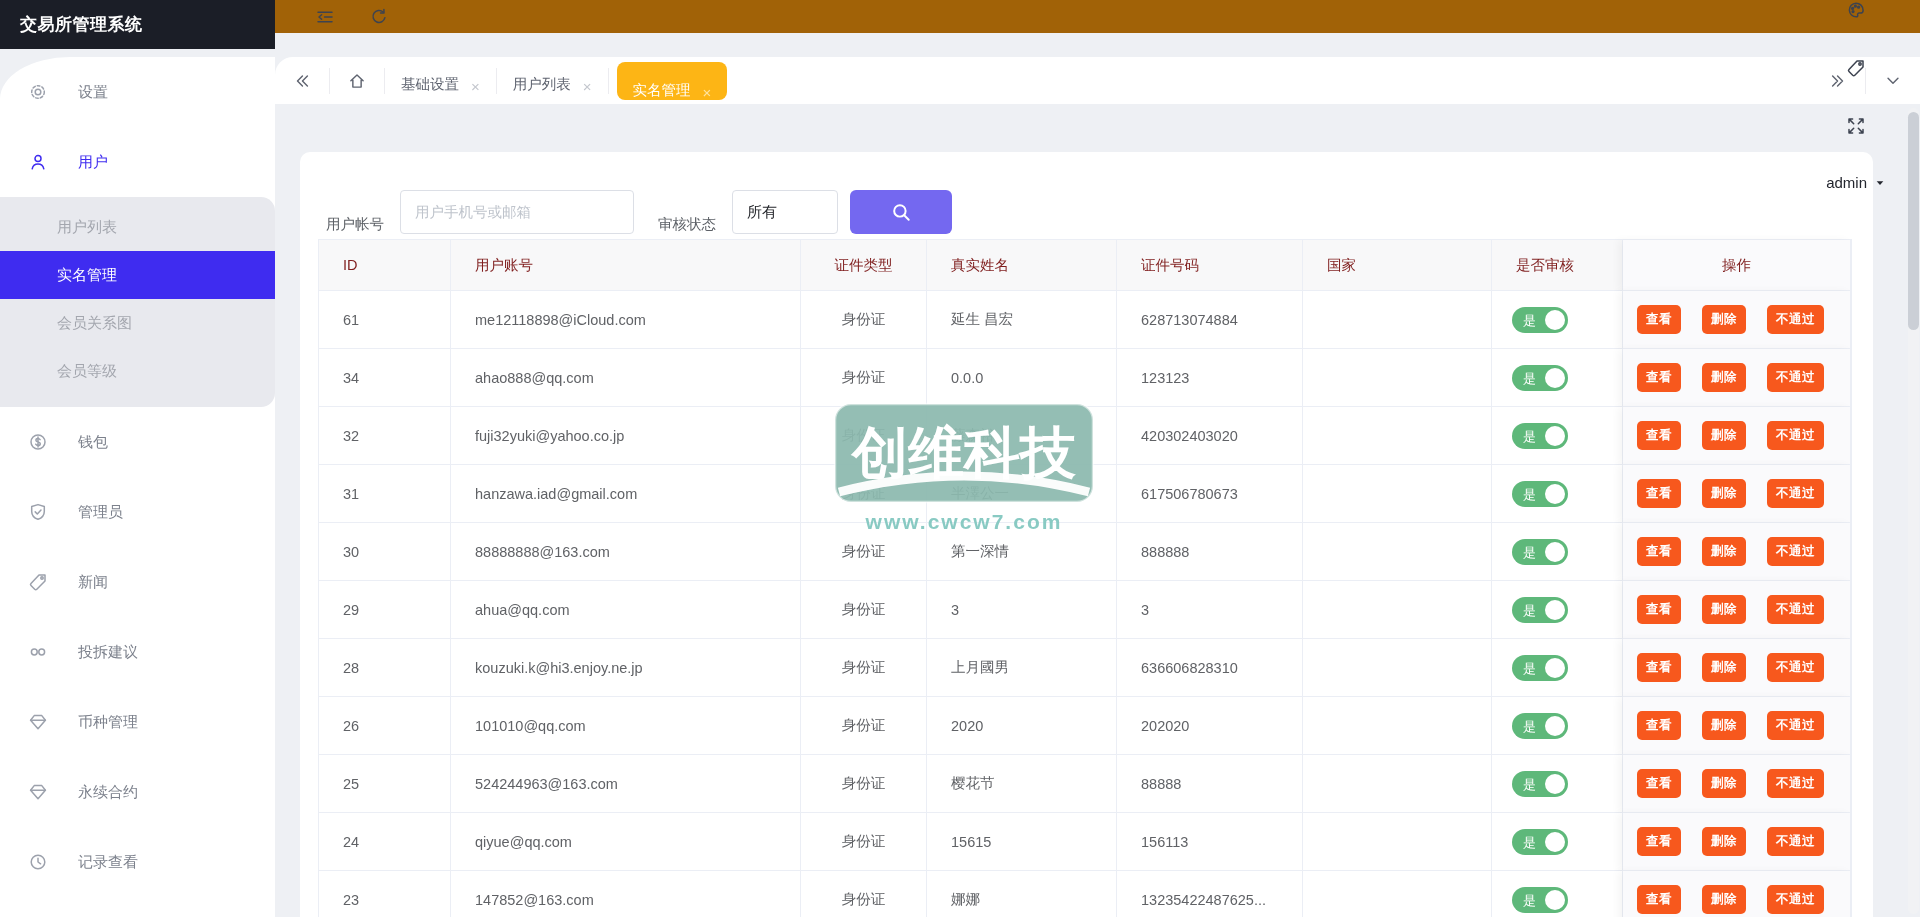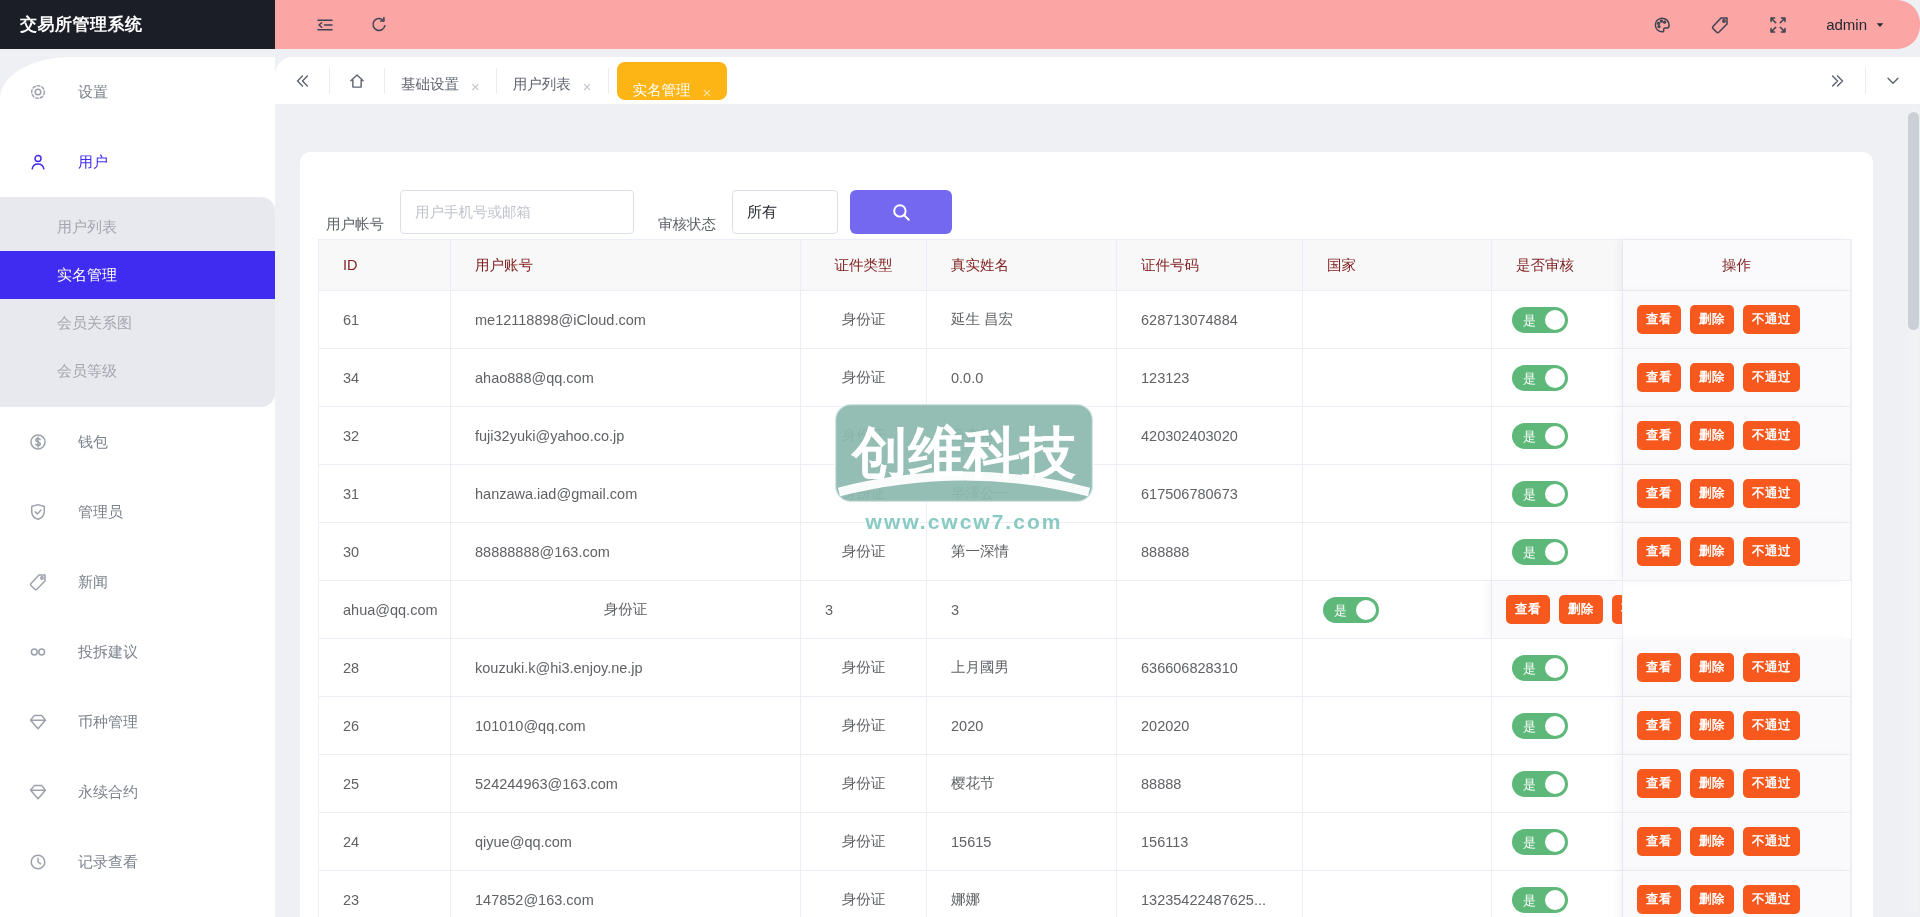--- a/index.html
+++ b/index.html
@@ -1,25 +1,25 @@
 <!DOCTYPE html>
 <html style="--accent: #3f2cf0; --tab-active: #fdb515; --btn: #7468f0; --action: #f7581d; --toggle: #5eb87a;"><head>
 <meta charset="utf-8">
 <style>
   * { box-sizing: border-box; margin: 0; padding: 0; }
   html,body { width:1920px; height:917px; overflow:hidden;
     font-family:"Liberation Sans", sans-serif; background:#eef0f4; color:#5d6167; }
   .stage { position:relative; width:1920px; height:917px; }
 
   
-  .header { position:absolute; top:0; left:0; width:1920px; height:49px; background:#fca5a5; z-index:30; display:flex;border-radius:23px; }
+  .header { position:absolute; top:0; left:0; width:1920px; height:33px; background:#a16207; z-index:30; display:flex; }
   .brand { width:275px; height:49px; background:#1b1e27; color:#fff; font-size:17px; font-weight:bold;
     line-height:49px; padding-left:20px; letter-spacing:.5px; flex:0 0 auto; }
   .hicons-left { display:flex; align-items:center; gap:34px; padding-left:40px; color:#3d4350; }
-  .hicons-right { margin-left:auto; display:flex; align-items:center; gap:38px; padding-right:34px; color:#3d4350; }
+  .hicons-right { margin-left:auto; display:flex; align-items:center; gap:38px; padding-right:34px; color:#3d4350;flex-direction:column; }
   .icon { display:inline-flex; align-items:center; justify-content:center; }
   .icon svg { width:20px; height:20px; stroke:currentColor; fill:none; stroke-width:1.5;
     stroke-linecap:round; stroke-linejoin:round; }
   .admin-box { display:flex; align-items:center; gap:7px; font-size:15px; color:#23262e; cursor:pointer; }
   .admin-box .icon svg { width:12px; height:12px; }
 
   
   .sidebar { position:absolute; top:49px; left:0; width:275px; bottom:0; z-index:20; }
   .sidebar-panel { position:absolute; top:8px; left:0; right:0; bottom:0; background:#fff;
     border-top-left-radius:70px 42px; overflow:hidden; }
@@ -70,21 +70,21 @@
   .thead .th { height:51px; background:#f8f8f9; color:#7f1d1d; }
   .tbody .td { height:58px; background:#fff; color:#606266; }
   .center { justify-content:center; padding-left:0; }
   .c-audit { padding-left:20px; }
   .c-ops { padding-left:14px; }
   .ops-col { background:#fafafc !important; box-shadow:-5px 0 8px rgba(0,0,0,.04); }
   .switch { position:relative; width:56px; height:26px; border-radius:13px; background:var(--toggle); cursor:pointer; flex:0 0 auto; }
   .switch .txt { position:absolute; left:11px; top:5px; color:#fff; font-size:13px; }
   .switch .knob { position:absolute; right:3px; top:3px; width:20px; height:20px; border-radius:50%; background:#fff; }
   .abtn { background:var(--action); color:#fff; border:none; font-weight:bold; font-size:12.5px;
-    padding:6px 9px; border-radius:5px; margin-right:9px; cursor:pointer; letter-spacing:.5px;
+    padding:6px 9px; border-radius:5px; margin-right:21px; cursor:pointer; letter-spacing:.5px;
     font-family:"Liberation Sans", sans-serif; }
 
   
   .watermark { position:absolute; left:833px; top:402px; z-index:15; pointer-events:none; }
 
   
   .vscroll { position:absolute; right:1px; top:108px; width:11px; bottom:3px; background:#f1f2f4; border-radius:6px; }
   .vthumb { position:absolute; top:4px; left:0; width:11px; height:218px; background:#cbcfd6; border-radius:6px; cursor:pointer; }
 </style>
 </head>
@@ -404,20 +404,21 @@
       </span>
     </div>
     <div class="td c-ops ops-col">
                   <button class="abtn">查看</button>
                   <button class="abtn">删除</button>
                   <button class="abtn">不通过</button>
                 </div>
   </div>
 
   <div class="tr">
+    <div class="td c-id">29</div>
     <div class="td c-account">ahua@qq.com</div>
     <div class="td c-idtype center">身份证</div>
     <div class="td c-name">3</div>
     <div class="td c-idnum">3</div>
     <div class="td c-country"></div>
     <div class="td c-audit">
       <span class="switch">
         <span class="txt">是</span>
         <span class="knob"></span>
       </span>

